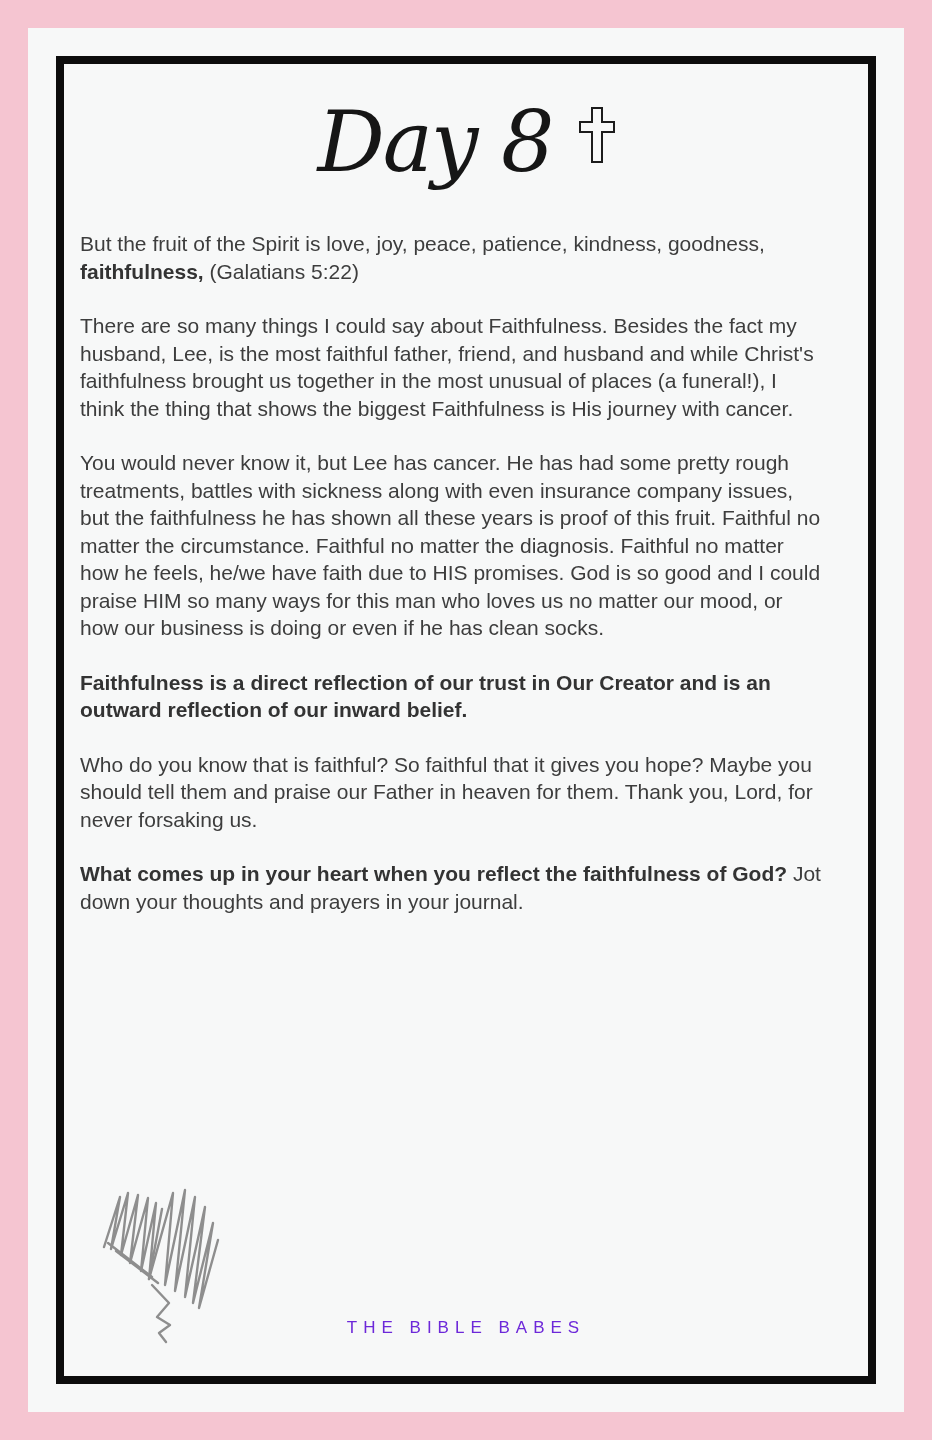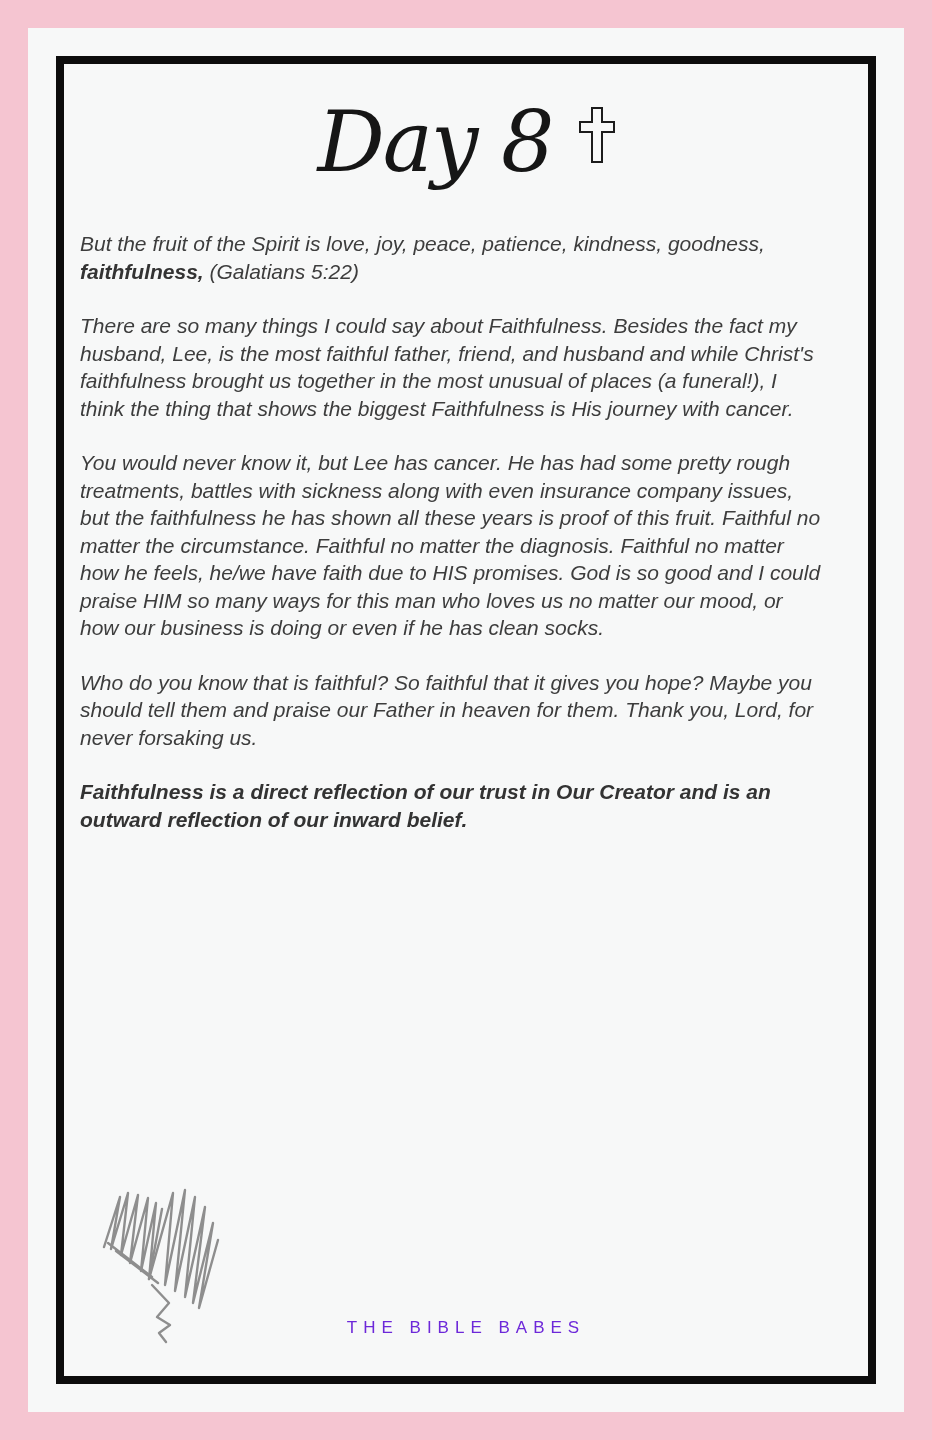--- a/index.html
+++ b/index.html
@@ -37,21 +37,20 @@
     color: #161616;
     line-height: 1;
     letter-spacing: -2px;
   }
   .cross-svg { margin-top: -14px; }
   .content {
     padding: 0 44px 0 16px;
     color: #3d3d3d;
     font-size: 21px;
     line-height: 27.5px;
-    font-style: italic;
   }
   .content p { margin: 27px 0; }
   .content p:first-child { margin-top: 32px; }
   .seg-bold { font-weight: 700; color: #333333; }
   .heart-svg {
     position: absolute;
     left: 32px;
     top: 1121px;
   }
   .brand {
@@ -82,24 +81,27 @@
       <p>
         <span>But the fruit of the Spirit is love, joy, peace, patience, kindness, goodness, </span><span class="seg-bold">faithfulness,</span><span> (Galatians 5:22)</span>
       </p>
       <p>
         <span>There are so many things I could say about Faithfulness. Besides the fact my husband, Lee, is the most faithful father, friend, and husband and while Christ's faithfulness brought us together in the most unusual of places (a funeral!), I think the thing that shows the biggest Faithfulness is His journey with cancer.</span>
       </p>
       <p>
         <span>You would never know it, but Lee has cancer. He has had some pretty rough treatments, battles with sickness along with even insurance company issues, but the faithfulness he has shown all these years is proof of this fruit. Faithful no matter the circumstance. Faithful no matter the diagnosis. Faithful no matter how he feels, he/we have faith due to HIS promises. God is so good and I could praise HIM so many ways for this man who loves us no matter our mood, or how our business is doing or even if he has clean socks.</span>
       </p>
       <p>
+        <span class="seg-bold">Faithfulness is a direct reflection of our trust in Our Creator and is an outward reflection of our inward belief.</span>
+      </p>
+      <p>
         <span>Who do you know that is faithful? So faithful that it gives you hope? Maybe you should tell them and praise our Father in heaven for them. Thank you, Lord, for never forsaking us.</span>
       </p>
       <p>
-        <span class="seg-bold">Faithfulness is a direct reflection of our trust in Our Creator and is an outward reflection of our inward belief.</span>
+        <span class="seg-bold">What comes up in your heart when you reflect the faithfulness of God?</span><span> Jot down your thoughts and prayers in your journal.</span>
       </p>
     </div>
 
     <svg class="heart-svg" width="140" height="160" viewBox="0 0 140 160">
       <g fill="none" stroke="#8e8e8e" stroke-width="2.4" stroke-linecap="round" stroke-linejoin="round">
         <path d="M8,62 L24,12 L15,64 L32,8 L25,70 L42,10 L34,78 L52,13 L45,86 L60,18 L53,94 L66,24"></path>
         <path d="M53,94 L77,8 L69,100 L89,5 L79,106 L99,12 L89,112 L109,22 L97,118 L117,38 L103,123 L122,55"></path>
         <path d="M12,58 L56,92 L20,66 L62,98"></path>
         <path d="M56,100 L73,118 L61,132 L74,140 L63,148 L70,157"></path>
       </g>

